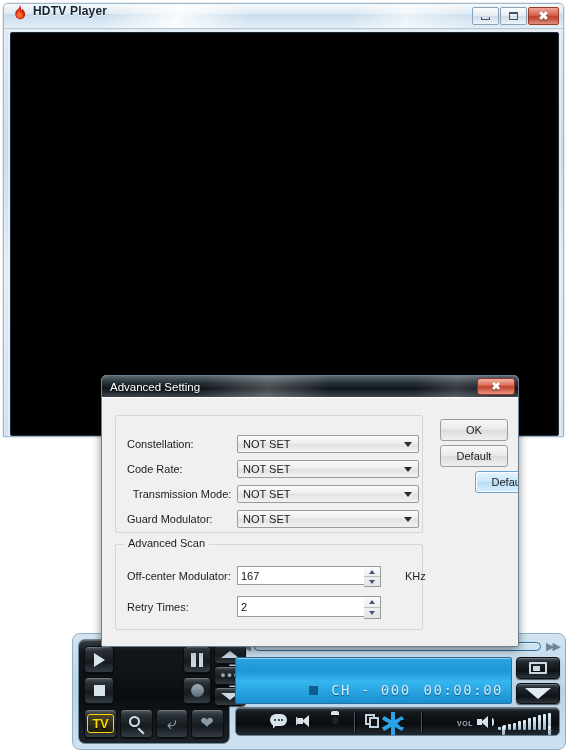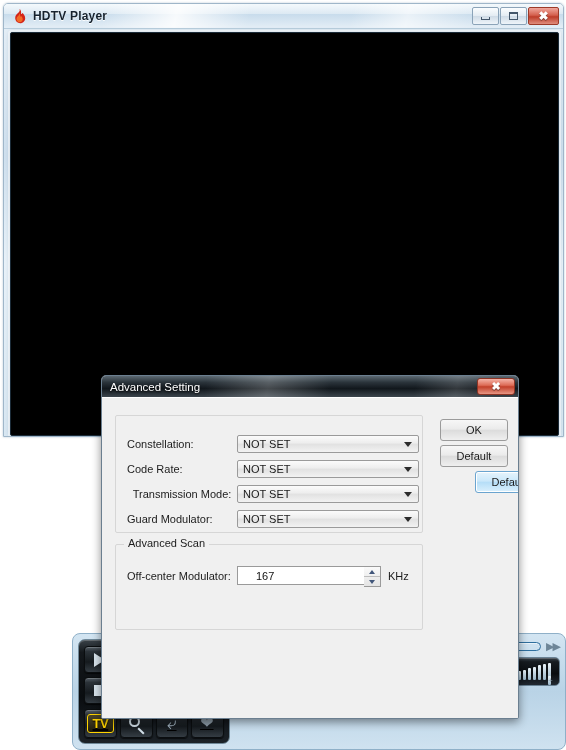--- a/index.html
+++ b/index.html
@@ -19,21 +19,21 @@
     background:
       linear-gradient(180deg,#e8f1f8 0%, #cfe0ee 35%, #e9f2f9 60%, #d8e7f2 100%);
     box-shadow:0 0 2px rgba(120,150,175,.6);
     overflow:hidden;
   }
   #titlebar{
     position:absolute; left:0; top:0; width:100%; height:25px;
     background:
       linear-gradient(180deg,#f4f9fc 0%, #dce9f3 42%, #c8dcec 43%, #e4eef6 100%);
     border-bottom:1px solid #b9cede;
-    display:flex; align-items:center;
+    display:flex; align-items:flex-start;
   }
   
   #titlebar:after{
     content:""; position:absolute; inset:0; pointer-events:none;
     background:linear-gradient(103deg, rgba(255,255,255,0) 18%, rgba(255,255,255,.85) 31%,
       rgba(255,255,255,0) 44%, rgba(255,255,255,0) 62%, rgba(255,255,255,.6) 72%, rgba(255,255,255,0) 84%);
   }
   .app-icon{
     width:16px;height:16px;margin:0 6px 0 7px;flex:0 0 auto;position:relative;z-index:2;
   }
@@ -117,21 +117,21 @@
   }
   #epg-knob:before{
     content:"";position:absolute;left:9px;top:5px;width:40px;height:20px;border-radius:50%;
     background:linear-gradient(180deg,rgba(255,255,255,.55),rgba(255,255,255,0));
   }
   #epg-label{
     position:relative;font-weight:bold;font-size:15px;color:#8fc9ea;letter-spacing:1px;
     text-shadow:0 1px 2px #06243a, 0 0 6px rgba(140,210,245,.6);
   }
 
-  .rowbtns{ display:flex; gap:3px; height:30px;text-decoration:underline; }
+  .rowbtns{ display:flex; gap:3px; height:30px; }
   .rowbtns .kb{ position:relative; flex:1; }
   #tv-badge{
     font-weight:bold;font-size:13px;color:#ffd400;letter-spacing:-.5px;
     background:linear-gradient(180deg,#4e4726,#1d1b0d);
     border:1px solid #ffd400;border-radius:3px;padding:1px 5px;
     text-shadow:0 1px 1px #000;
   }
   .mag{position:relative;width:15px;height:15px;}
   .mag i{position:absolute;left:0;top:0;width:11px;height:11px;border:2px solid #d2dfe8;border-radius:50%;}
   .mag b{position:absolute;right:-1px;bottom:-1px;width:8px;height:2px;background:#d2dfe8;transform:rotate(45deg);}
@@ -210,21 +210,21 @@
 
   #volwrap{ display:flex;align-items:flex-end;gap:4px;margin-left:auto;padding-right:2px;}
   #vol-label{font-size:7px;color:#9fb0bd;font-weight:bold;letter-spacing:.5px;margin-bottom:3px;}
   #vol-bars{display:flex;align-items:flex-end;gap:2px;height:17px;position:relative;}
   #vol-bars span{width:3px;background:linear-gradient(180deg,#eaf4fa,#9ab6c9);display:block;border-radius:1px;}
   .vminus,.vplus{font-size:8px;color:#8ea0ad;position:absolute;bottom:-5px;}
   .vminus{left:4px;} .vplus{right:0px;}
 
   
   #dialog{
-    position:absolute; left:101px; top:375px; width:418px; height:344px;
+    position:absolute; left:101px; top:375px; width:418px; height:272px;
     border:1px solid #6b7f90;
     border-radius:5px 5px 2px 2px;
     background:#f0f0f0;
     box-shadow:0 3px 10px rgba(0,0,0,.45);
     overflow:hidden;
   }
   #dlg-title{
     height:21px;position:relative;
     background:linear-gradient(180deg,#5c6972 0%,#2b343b 30%,#11171c 60%,#3c454d 100%);
     display:flex;align-items:center;
@@ -271,32 +271,32 @@
   .combo-val{ padding-left:5px; font-size:11px; color:#1b1b1b;}
   .combo-arrow{
     position:absolute;right:6px;top:50%;margin-top:-2px;
     width:0;height:0;border-left:4px solid transparent;border-right:4px solid transparent;
     border-top:5px solid #2b2b2b;
   }
   .numbox{
     width:128px;height:19px;border:1px solid #9a9a9a;background:#fff;
     display:flex;align-items:center;position:relative;
   }
-  .numbox-val{ padding-left:18px;font-size:11px;color:#111; }
+  .numbox-val{ padding-left:3px;font-size:11px;color:#111; }
   .spin{
     position:absolute;right:-17px;top:-1px;width:17px;height:21px;
     border:1px solid #9a9a9a;border-left:none;
     background:linear-gradient(180deg,#fafafa,#e4e4e4);
     display:flex;flex-direction:column;
   }
   .spin div{flex:1;display:flex;align-items:center;justify-content:center;}
   .spin div:first-child{border-bottom:1px solid #bdbdbd;}
   .sp-up{width:0;height:0;border-left:3px solid transparent;border-right:3px solid transparent;border-bottom:4px solid #41567a;}
   .sp-dn{width:0;height:0;border-left:3px solid transparent;border-right:3px solid transparent;border-top:4px solid #41567a;}
-  .unit{ margin-left:23px;font-size:11px;color:#1c1c1c;text-align:center;}
+  .unit{ margin-left:40px;font-size:11px;color:#1c1c1c;text-align:center;}
 
   .dbtn{
     position:absolute;left:338px;width:68px;height:22px;
     border:1px solid #9b9b9b;border-radius:3px;
     background:linear-gradient(180deg,#f7f7f7 0%,#ebebeb 45%,#dcdcdc 52%,#efefef 100%);
     font-size:11px;color:#1b1b1b;
     display:flex;align-items:center;justify-content:center;
   }
   .dbtn.focused{
     border-color:#6aa4cf;
@@ -385,20 +385,37 @@
   </div>
 
   <div id="deck-right">
 
     <div id="seekrow">
       <span class="ffw">◀◀</span>
       <div id="seekbar"></div>
       <span class="ffw">▶▶</span>
     </div>
 
+    <div id="lcdrow">
+      <div id="lcd">
+        <div id="lcd-inner">
+          <span class="lcd-stop"></span>
+          <span class="lcd-txt">CH - 000</span>
+          <span class="lcd-txt">00:00:00</span>
+        </div>
+      </div>
+      <div id="lcd-side">
+        <div class="sidebtn">
+          <span class="snap-ico"></span>
+        </div>
+        <div class="sidebtn">
+          <span class="fs-ico"></span>
+        </div>
+      </div>
+    </div>
 
     <div id="toolbar">
       <span class="tb-ico">
         <span class="folder"></span>
       </span>
       <span class="tb-ico">
         <span class="bubble">
             <i></i>
             <i></i>
             <i></i>
@@ -503,20 +520,34 @@
                 <i class="sp-up"></i>
               </div>
             <div>
                 <i class="sp-dn"></i>
               </div>
           </span>
         </div>
         <span class="unit">KHz</span>
       </div>
 
+      <div class="frow" style="top:51px;">
+        <span class="flabel">Retry Times:</span>
+        <div class="numbox" style="height:21px;">
+          <span class="numbox-val">2</span>
+          <span class="spin" style="height:23px;">
+            <div>
+                <i class="sp-up"></i>
+              </div>
+            <div>
+                <i class="sp-dn"></i>
+              </div>
+          </span>
+        </div>
+      </div>
     </div>
 
     <div class="dbtn" id="btn-ok">
       <span>OK</span>
     </div>
     <div class="dbtn" id="btn-cancel">
       <span>Default</span>
     </div>
     <div class="dbtn focused" id="btn-default">
       <span>Default</span>

